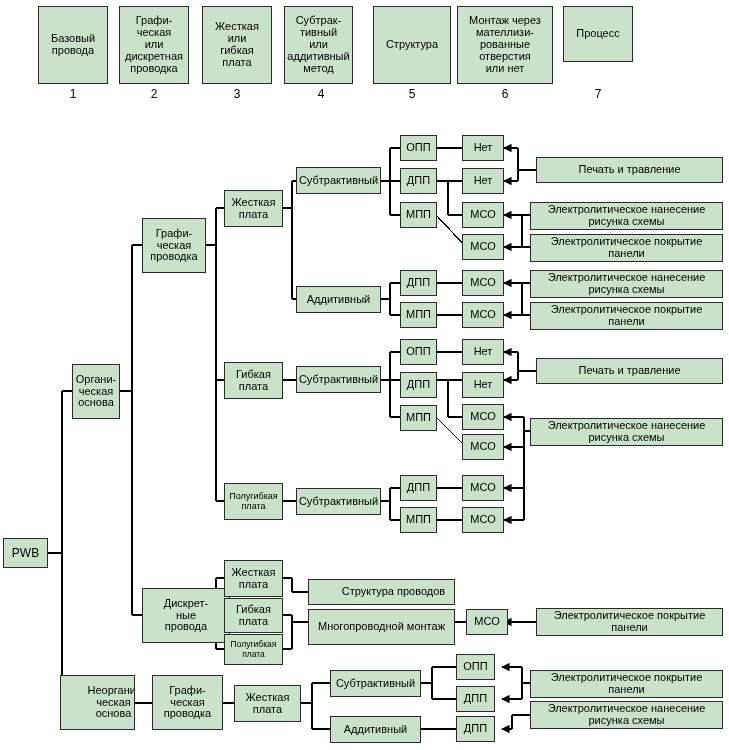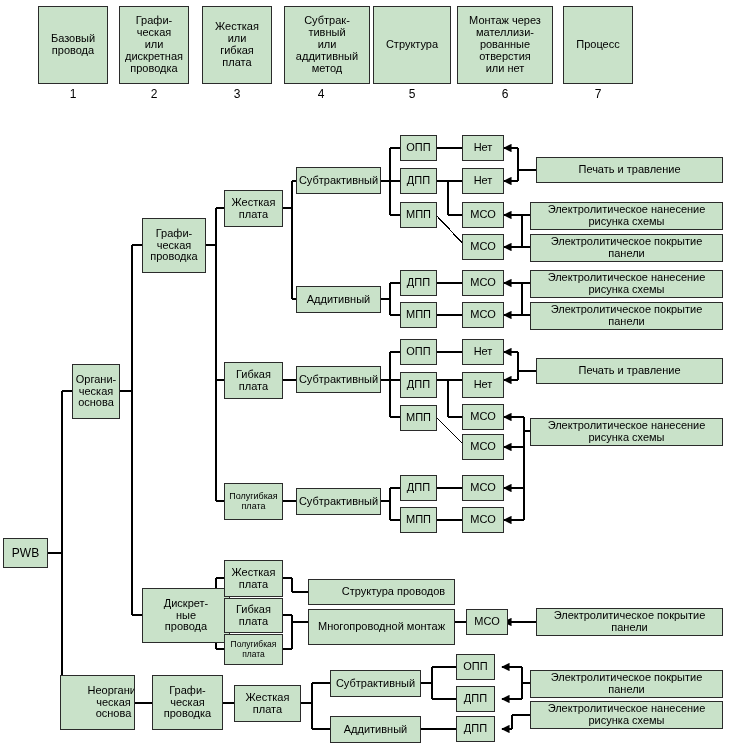--- a/index.html
+++ b/index.html
@@ -225,38 +225,38 @@
 дискретная
 проводка</div>
   <div class="num" style="left:119px;top:86px;width:70px;height:16px;">2</div>
 
   <div class="node hdr" style="left:202px;top:6px;width:70px;height:78px;">Жесткая
 или
 гибкая
 плата</div>
   <div class="num" style="left:202px;top:86px;width:70px;height:16px;">3</div>
 
-  <div class="node hdr" style="left:284px;top:6px;width:86px;height:78px;">Субтрак-
+  <div class="node hdr" style="left:284px;top:6px;width:69px;height:78px;">Субтрак-
 тивный
 или
 аддитивный
 метод</div>
   <div class="num" style="left:284px;top:86px;width:74px;height:16px;">4</div>
 
   <div class="node hdr" style="left:373px;top:6px;width:78px;height:78px;"><span>Структура</span></div>
   <div class="num" style="left:373px;top:86px;width:78px;height:16px;">5</div>
 
   <div class="node hdr" style="left:457px;top:6px;width:96px;height:78px;">Монтаж через
 мателлизи-
 рованные
 отверстия
 или нет</div>
   <div class="num" style="left:457px;top:86px;width:96px;height:16px;">6</div>
 
-  <div class="node hdr" style="left:563px;top:6px;width:70px;height:78px;">Процесс</div>
+  <div class="node hdr" style="left:563px;top:6px;width:70px;height:56px;">Процесс</div>
   <div class="num" style="left:563px;top:86px;width:70px;height:16px;">7</div>
 
   <div class="node lbl-lg" style="left:3px;top:538px;width:45px;height:30px;">PWB</div>
 
   <div class="node lbl-md" style="left:72px;top:364px;width:48px;height:55px;">Органи-
 ческая
 основа</div>
 
   <div class="node lbl-md" style="left:60px;top:675px;width:75px;height:55px;padding-left:32px;">Неоргани-
 ческая

